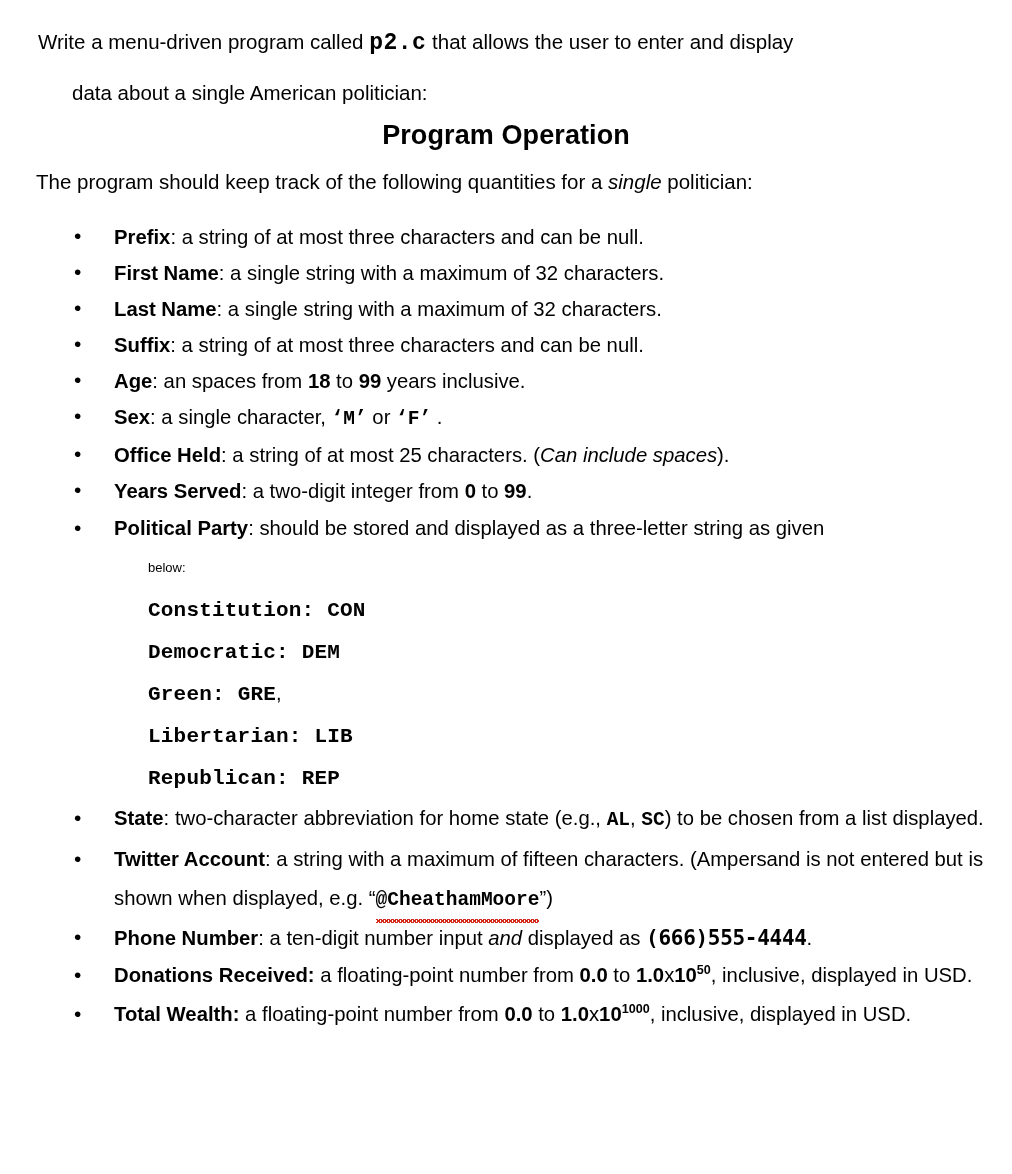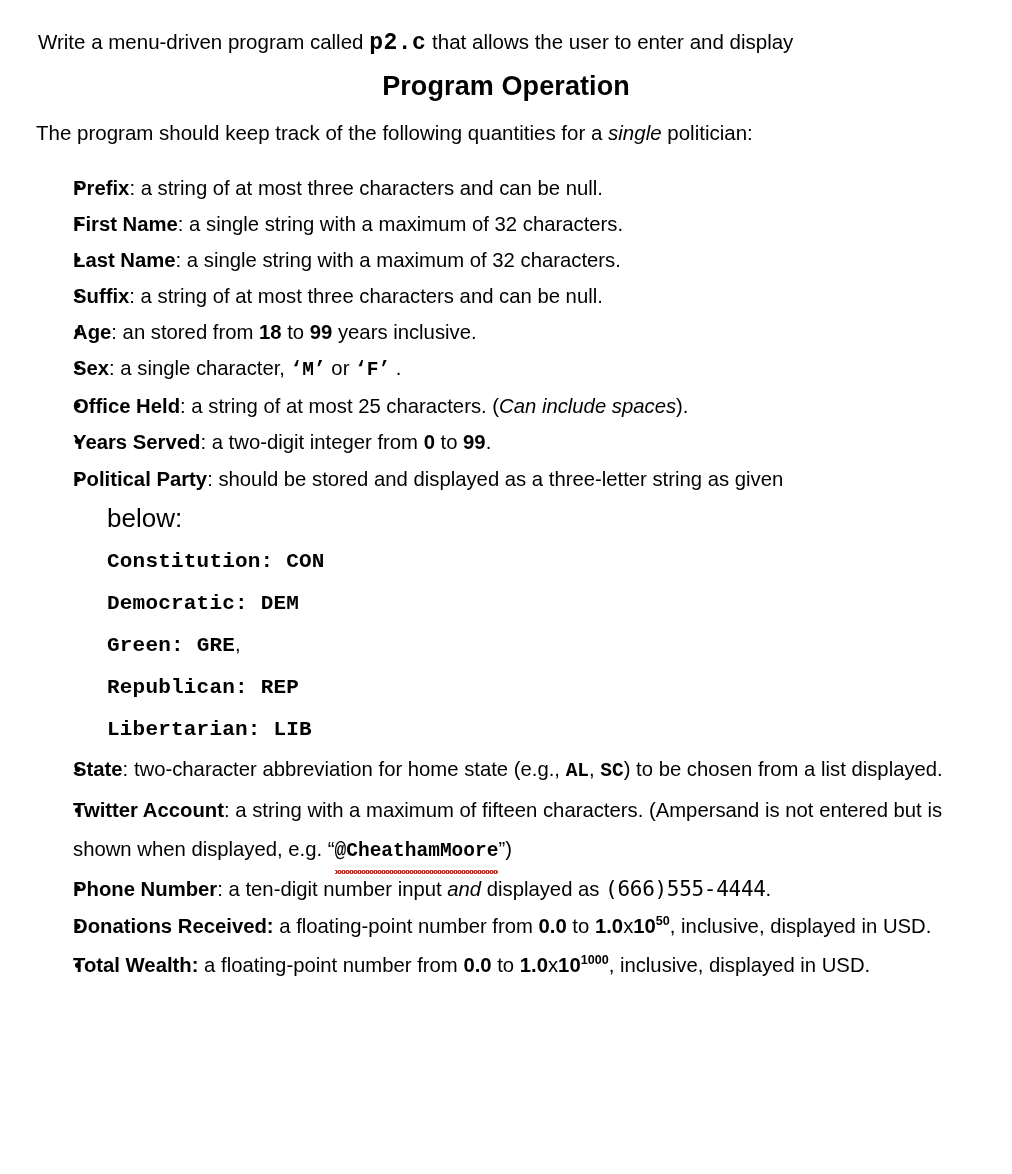--- a/index.html
+++ b/index.html
@@ -61,21 +61,21 @@
   
   ul.speclist {
     list-style: none;
     margin: 0;
     padding: 0;
   }
   ul.speclist > li {
     position: relative;
     font-size: 20.3px;
     line-height: 36px;
-    padding-left: 73px;
+    padding-left: 114px;
     padding-right: 20px;
     margin: 0;
   }
   ul.speclist > li.first-item { margin-top: 25px; }
   ul.speclist > li.wrap-2 { line-height: 39px; }
   ul.speclist > li::before {
     content: "\2022";
     position: absolute;
     left: 74px;
     top: -1px;
@@ -86,21 +86,21 @@
   ul.speclist > li i { font-style: italic; }
 
   
   .mono {
     font-family: "Liberation Mono", "DejaVu Sans Mono", monospace;
     font-weight: bold;
     font-size: 19.5px;
   }
   .phone {
     font-family: "DejaVu Sans Mono", "Liberation Mono", monospace;
-    font-weight: normal;
+    font-weight: bold;
     font-size: 21px;
     letter-spacing: -0.3px;
   }
   sup {
     font-size: 0.62em;
     font-weight: bold;
     vertical-align: super;
     line-height: 0;
   }
 
@@ -125,21 +125,21 @@
         transparent 1.2px, transparent 2.6px);
     background-size: 4px 4px, 4px 4px;
   }
 
   
   .party-block {
     padding-left: 34px;
     margin: 0;
   }
   .party-block .sub {
-    font-size: 26px;
+    font-size: 13px;
     line-height: 39px;
   }
   .party-list {
     list-style: none;
     margin: 0;
     padding: 2px 0 0 0;
   }
   .party-list li {
     font-family: "Liberation Mono", "DejaVu Sans Mono", monospace;
     font-weight: bold;
@@ -156,20 +156,21 @@
 </style>
 </head>
 <body>
 
 <div class="page">
 
   <p class="intro">
     <span>Write a menu-driven program called</span>
     <span class="mono-big">p2.c</span>
     <span>that allows the user to enter and display</span>
+    <span class="l2">data about a single American politician:</span>
   </p>
 
   <h2 class="heading">Program Operation</h2>
 
   <p class="leadin">
     <span>The program should keep track of the following quantities for a</span>
     <em>single</em>
     <span>politician:</span>
   </p>
 
@@ -186,21 +187,21 @@
 
     <li>
       <b>Last Name</b><span>:</span><span> a single string with a maximum of 32 characters.</span>
     </li>
 
     <li>
       <b>Suffix</b><span>:</span><span> a string of at most three characters and can be null.</span>
     </li>
 
     <li>
-      <b>Age</b><span>:</span><span>  an stored from </span><b>18</b><span> to </span><b>99</b><span> years inclusive.</span>
+      <b>Age</b><span>:</span><span>  an spaces from </span><b>18</b><span> to </span><b>99</b><span> years inclusive.</span>
     </li>
 
     <li>
       <b>Sex</b><span>:</span><span> a single character, </span><span class="mono">‘M’</span><span> or </span><span class="mono">‘F’</span><span> .</span>
     </li>
 
     <li>
       <b>Office Held</b><span>:</span><span> a string of at most 25 characters. (</span><i>Can include spaces</i><span>).</span>
     </li>
 
@@ -219,27 +220,27 @@
           </li>
           <li>
             <span>Democratic:</span>
             <span>DEM</span><span class="comma"></span>
           </li>
           <li>
             <span>Green:</span>
             <span>GRE</span><span class="comma">,</span>
           </li>
           <li>
+            <span>Libertarian:</span>
+            <span>LIB</span><span class="comma"></span>
+          </li>
+          <li>
             <span>Republican:</span>
             <span>REP</span><span class="comma"></span>
           </li>
-          <li>
-            <span>Libertarian:</span>
-            <span>LIB</span><span class="comma"></span>
-          </li>
         </ul>
       </div>
     </li>
 
     <li class="wrap-2">
       <b>State</b><span>:</span><span> two-character abbreviation for home state (e.g., </span><span class="mono">AL</span><span>, </span><span class="mono">SC</span><span>) to be chosen from a list displayed.</span>
     </li>
 
     <li class="wrap-2">
       <b>Twitter Account</b><span>:</span><span> a string with a maximum of fifteen characters. (Ampersand is not entered but is shown when displayed, e.g.  “</span><span class="mono squiggle">@CheathamMoore</span><span>”)</span>

